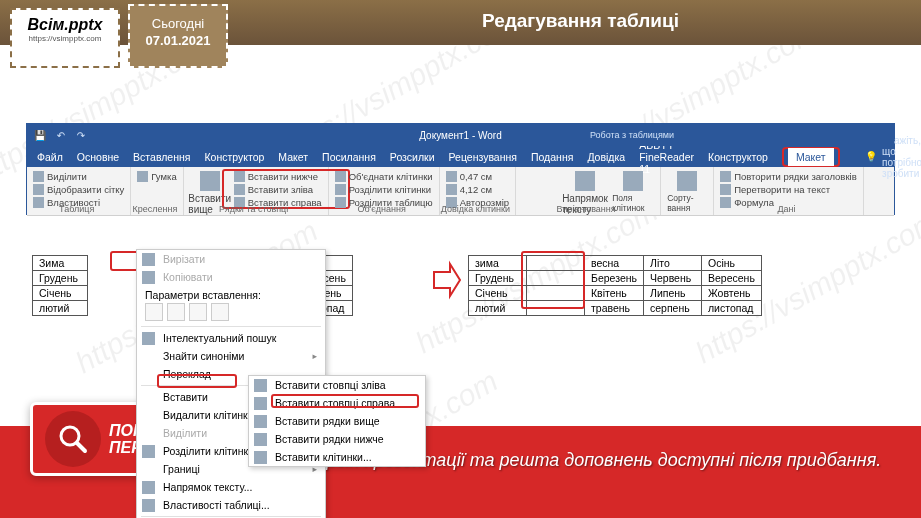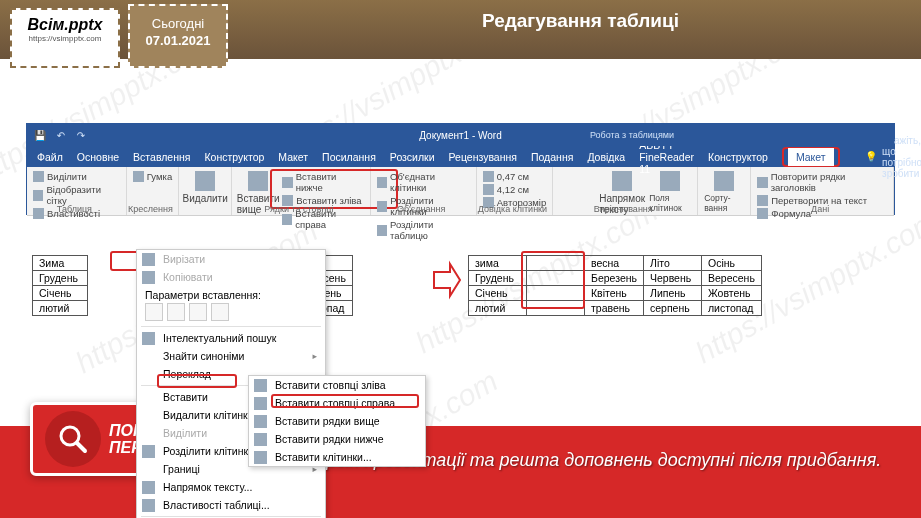--- a/index.html
+++ b/index.html
@@ -1,19 +1,19 @@
 <!DOCTYPE html>
 <html><head>
 <meta charset="utf-8">
 <style>
 * { margin: 0; padding: 0; box-sizing: border-box; font-family: "Segoe UI", Arial, sans-serif; }
 body { width: 921px; height: 518px; overflow: hidden; background: #fff; position: relative; }
 
 
-.top-bar { height: 59px; background: linear-gradient(#8b6f47, #6b533a); position: relative; }
+.top-bar { height: 45px; background: linear-gradient(#8b6f47, #6b533a); position: relative; }
 .logo-box { position: absolute; left: 10px; top: 8px; width: 110px; height: 60px; background: #fff; border: 2px dashed #8b6f47; text-align: center; padding-top: 6px; z-index: 5; }
 .logo-main { font-style: italic; font-weight: bold; font-size: 16px; }
 .logo-sub { font-size: 8px; color: #555; }
 .date-box { position: absolute; left: 128px; top: 4px; width: 100px; height: 64px; background: #a0845c; border: 2px dashed #fff; color: #fff; text-align: center; padding-top: 10px; font-size: 13px; z-index: 5; }
 .date-box .d2 { font-weight: bold; margin-top: 2px; }
 .title-bar { position: absolute; right: 0; left: 240px; top: 10px; color: #fff; font-weight: bold; font-size: 19px; text-align: center; }
 
 
 .watermark { position: absolute; inset: 0; pointer-events: none; color: rgba(0,0,0,0.06); font-size: 30px; font-style: italic; overflow: hidden; }
 .watermark div { position: absolute; transform: rotate(-30deg); white-space: nowrap; }
@@ -165,26 +165,20 @@
       <div class="ritems">
           <div class="ritem-col">
         <div class="ritem">
               <span class="ico"></span>
               <span>Гумка</span>
             </div>
       </div>
         </div>
       <div class="rgroup-label">Креслення</div>
     </div>
-    <div class="rgroup">
-      <div class="big-btn">
-        <span class="ico"></span>
-        <span>Видалити</span>
-      </div>
-    </div>
     <div class="rgroup grp-ins">
       <div class="ritems">
         <div class="big-btn">
           <span class="ico"></span>
           <span>Вставити вище</span>
         </div>
         <div class="ritem-col">
           <div class="ritem">
               <span class="ico"></span>
               <span>Вставити нижче</span>

